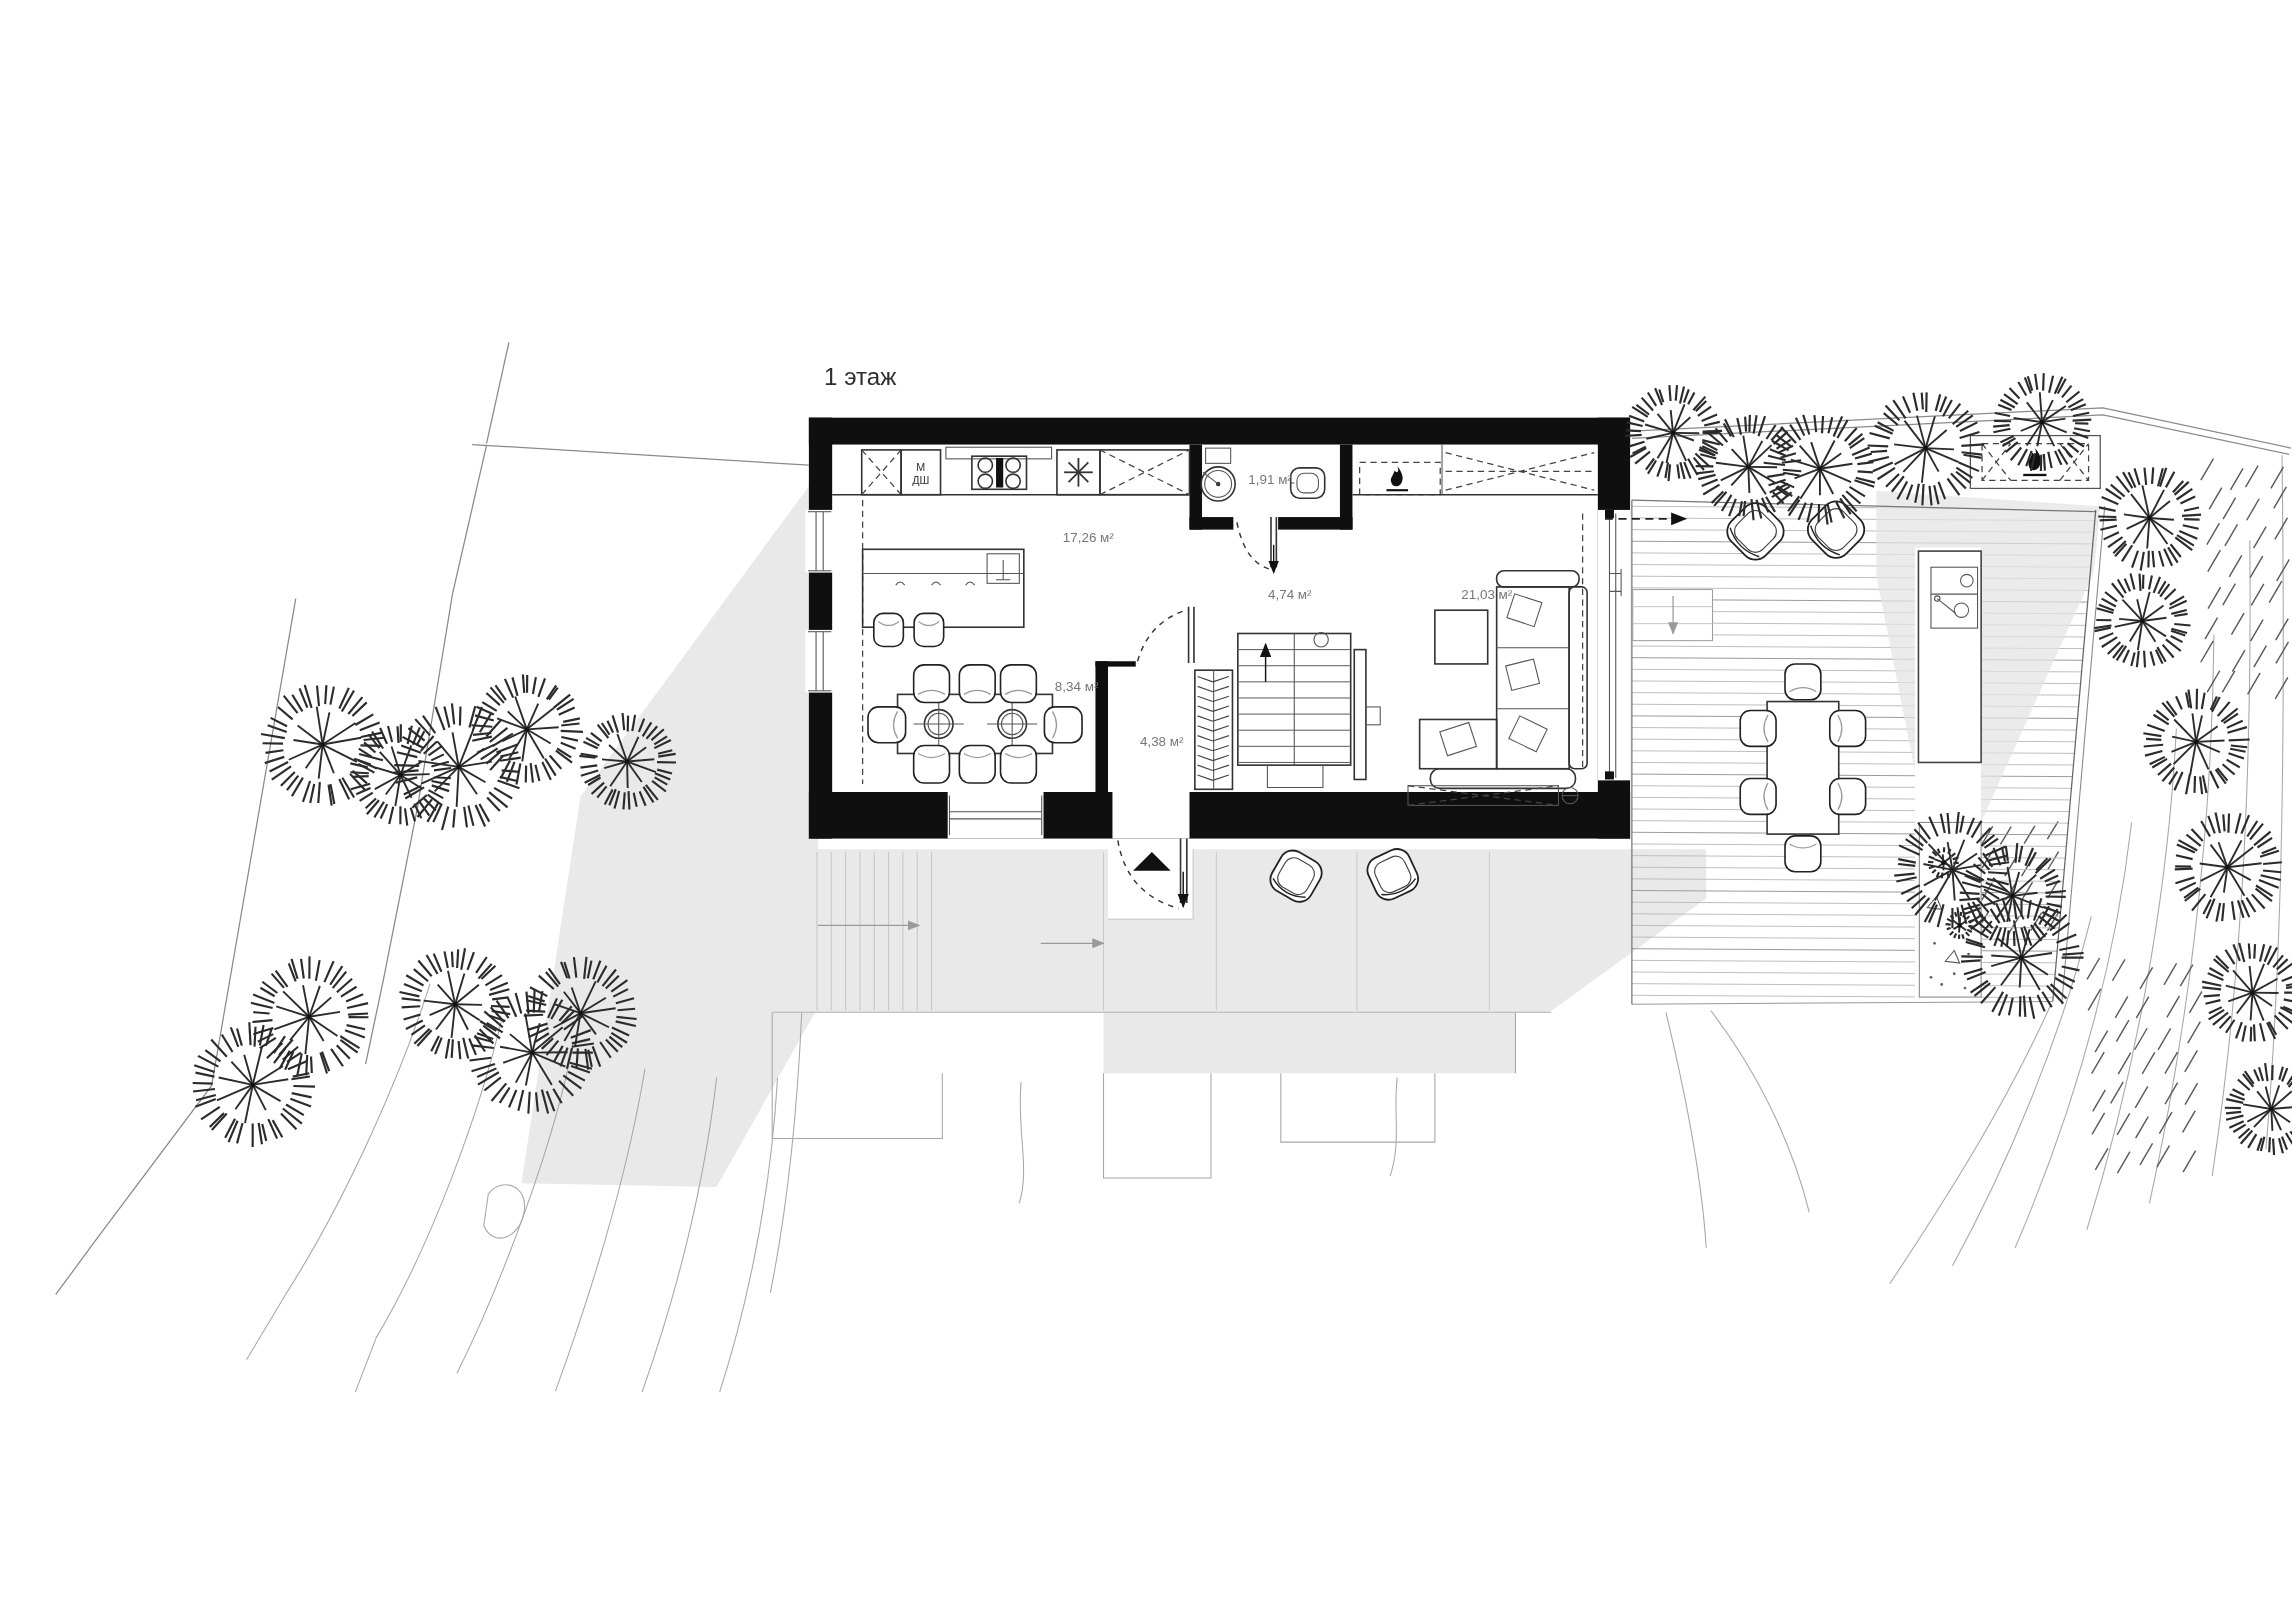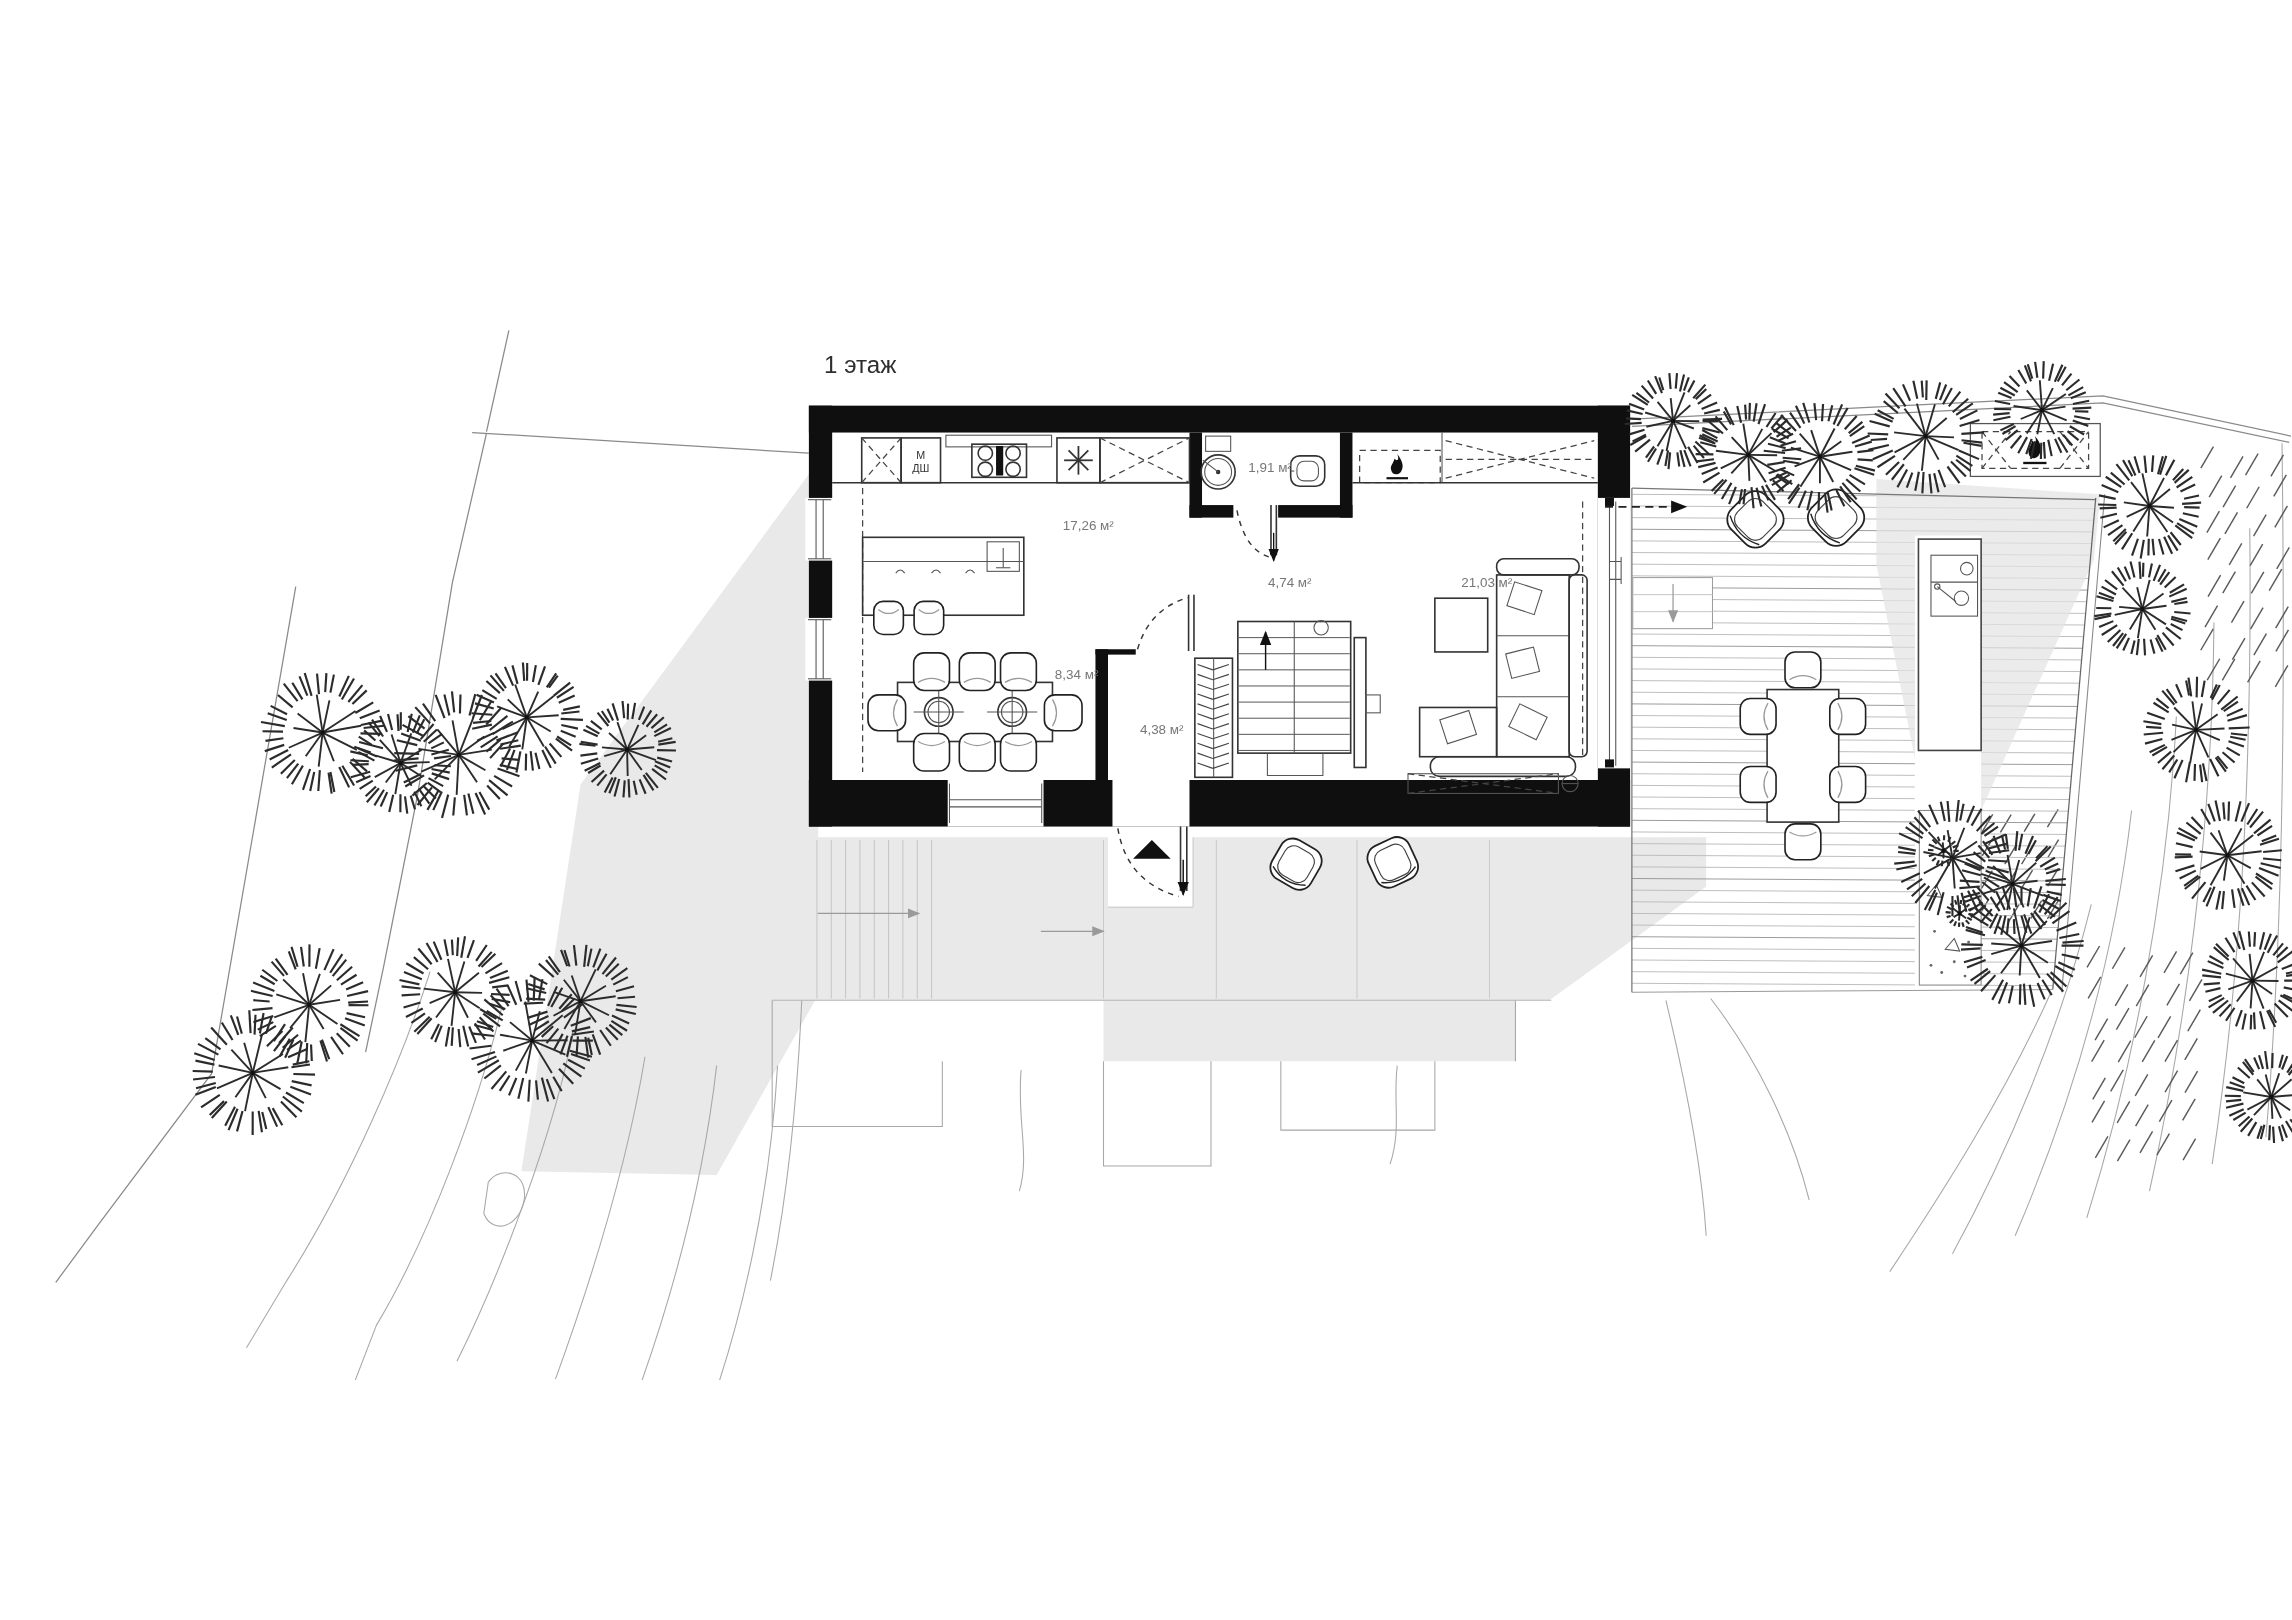--- a/index.html
+++ b/index.html
@@ -1,20 +1,20 @@
 <!DOCTYPE html>
 <html style="--c-wall: #0f0f0f; --c-line: #333333; --c-shadow: #e9e9e9; --c-deck: #b5b5b5; --c-contour: #a8a8a8; --c-label: #777777;font-size:14.3px"><head>
 <meta charset="utf-8">
 <style>
   :root{
     --c-wall:#0f0f0f; --c-line:#333333; --c-shadow:#e9e9e9;
     --c-deck:#b5b5b5; --c-contour:#a8a8a8; --c-label:#777777;
   }
   html,body{margin:0;padding:0;background:#fff;}
-  .page{position:relative;width:2293px;height:1380px;background:#fff;overflow:hidden;}
+  .page{position:relative;width:2293px;height:1380px;background:#fff;overflow:hidden;margin-top:12px;}
   svg{display:block;}
   text{font-family:"Liberation Sans","DejaVu Sans",sans-serif;}
   .title-text{font-size:27px;fill:#2e2e2e;}
   .area-label{font-size:15px;fill:var(--c-label);}
   .appliance-label{font-size:12px;fill:#333;}
   .wall{fill:var(--c-wall);stroke:none;}
   .fix{fill:none;stroke:var(--c-line);stroke-width:1.8;}
   .fixthin{fill:none;stroke:#555;stroke-width:1.2;}
   .dash{fill:none;stroke:#444;stroke-width:1.4;stroke-dasharray:7 5;}
   .swing{fill:none;stroke:#333;stroke-width:1.6;stroke-dasharray:6 6;}

